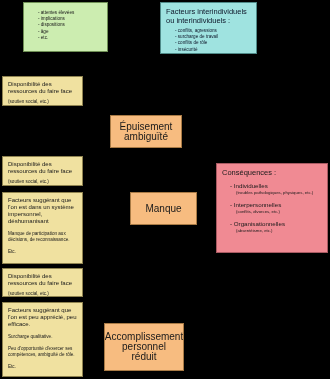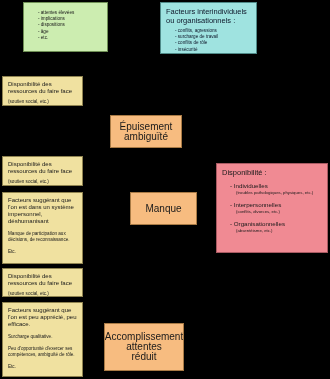--- a/index.html
+++ b/index.html
@@ -114,21 +114,21 @@
       <li>- attentes élevées</li>
       <li>- implications</li>
       <li>- dispositions</li>
       <li>- âge</li>
       <li>- etc.</li>
     </ul>
   </div>
 
   <div class="box box-cyan pad" style="left:160px; top:2px; width:97px; height:52px;">
     <div class="b-title">Facteurs interindividuels</div>
-    <div class="b-title">ou organisationnels :</div>
+    <div class="b-title">ou interindividuels :</div>
     <ul class="bullets">
       <li>- conflits, agressions</li>
       <li>- surcharge de travail</li>
       <li>- conflits de rôle</li>
       <li>- insécurité</li>
       <li>- etc.</li>
     </ul>
   </div>
 
   <div class="box box-yellow pad" style="left:2px; top:76px; width:81px; height:30px;">
@@ -173,28 +173,28 @@
       <div>
         <div>Manque</div>
       </div>
     </div>
   </div>
 
   <div class="box box-orange" style="left:104px; top:323px; width:80px; height:48px;">
     <div class="center-label">
       <div>
         <div>Accomplissement</div>
-        <div>attentes</div>
+        <div>personnel</div>
         <div>réduit</div>
       </div>
     </div>
   </div>
 
   <div class="box box-pink pad" style="left:216px; top:163px; width:112px; height:90px;">
-    <div class="b-title" style="margin-bottom:2px;">Disponibilité :</div>
+    <div class="b-title" style="margin-bottom:2px;">Conséquences :</div>
 
     <div class="conseq-item">- Individuelles</div>
     <div class="conseq-note">(troubles pathologiques, physiques, etc.)</div>
 
     <div class="conseq-item">- Interpersonnelles</div>
     <div class="conseq-note">(conflits, divorces, etc.)</div>
 
     <div class="conseq-item">- Organisationnelles</div>
     <div class="conseq-note">(absentéisme, etc.)</div>
   </div>

